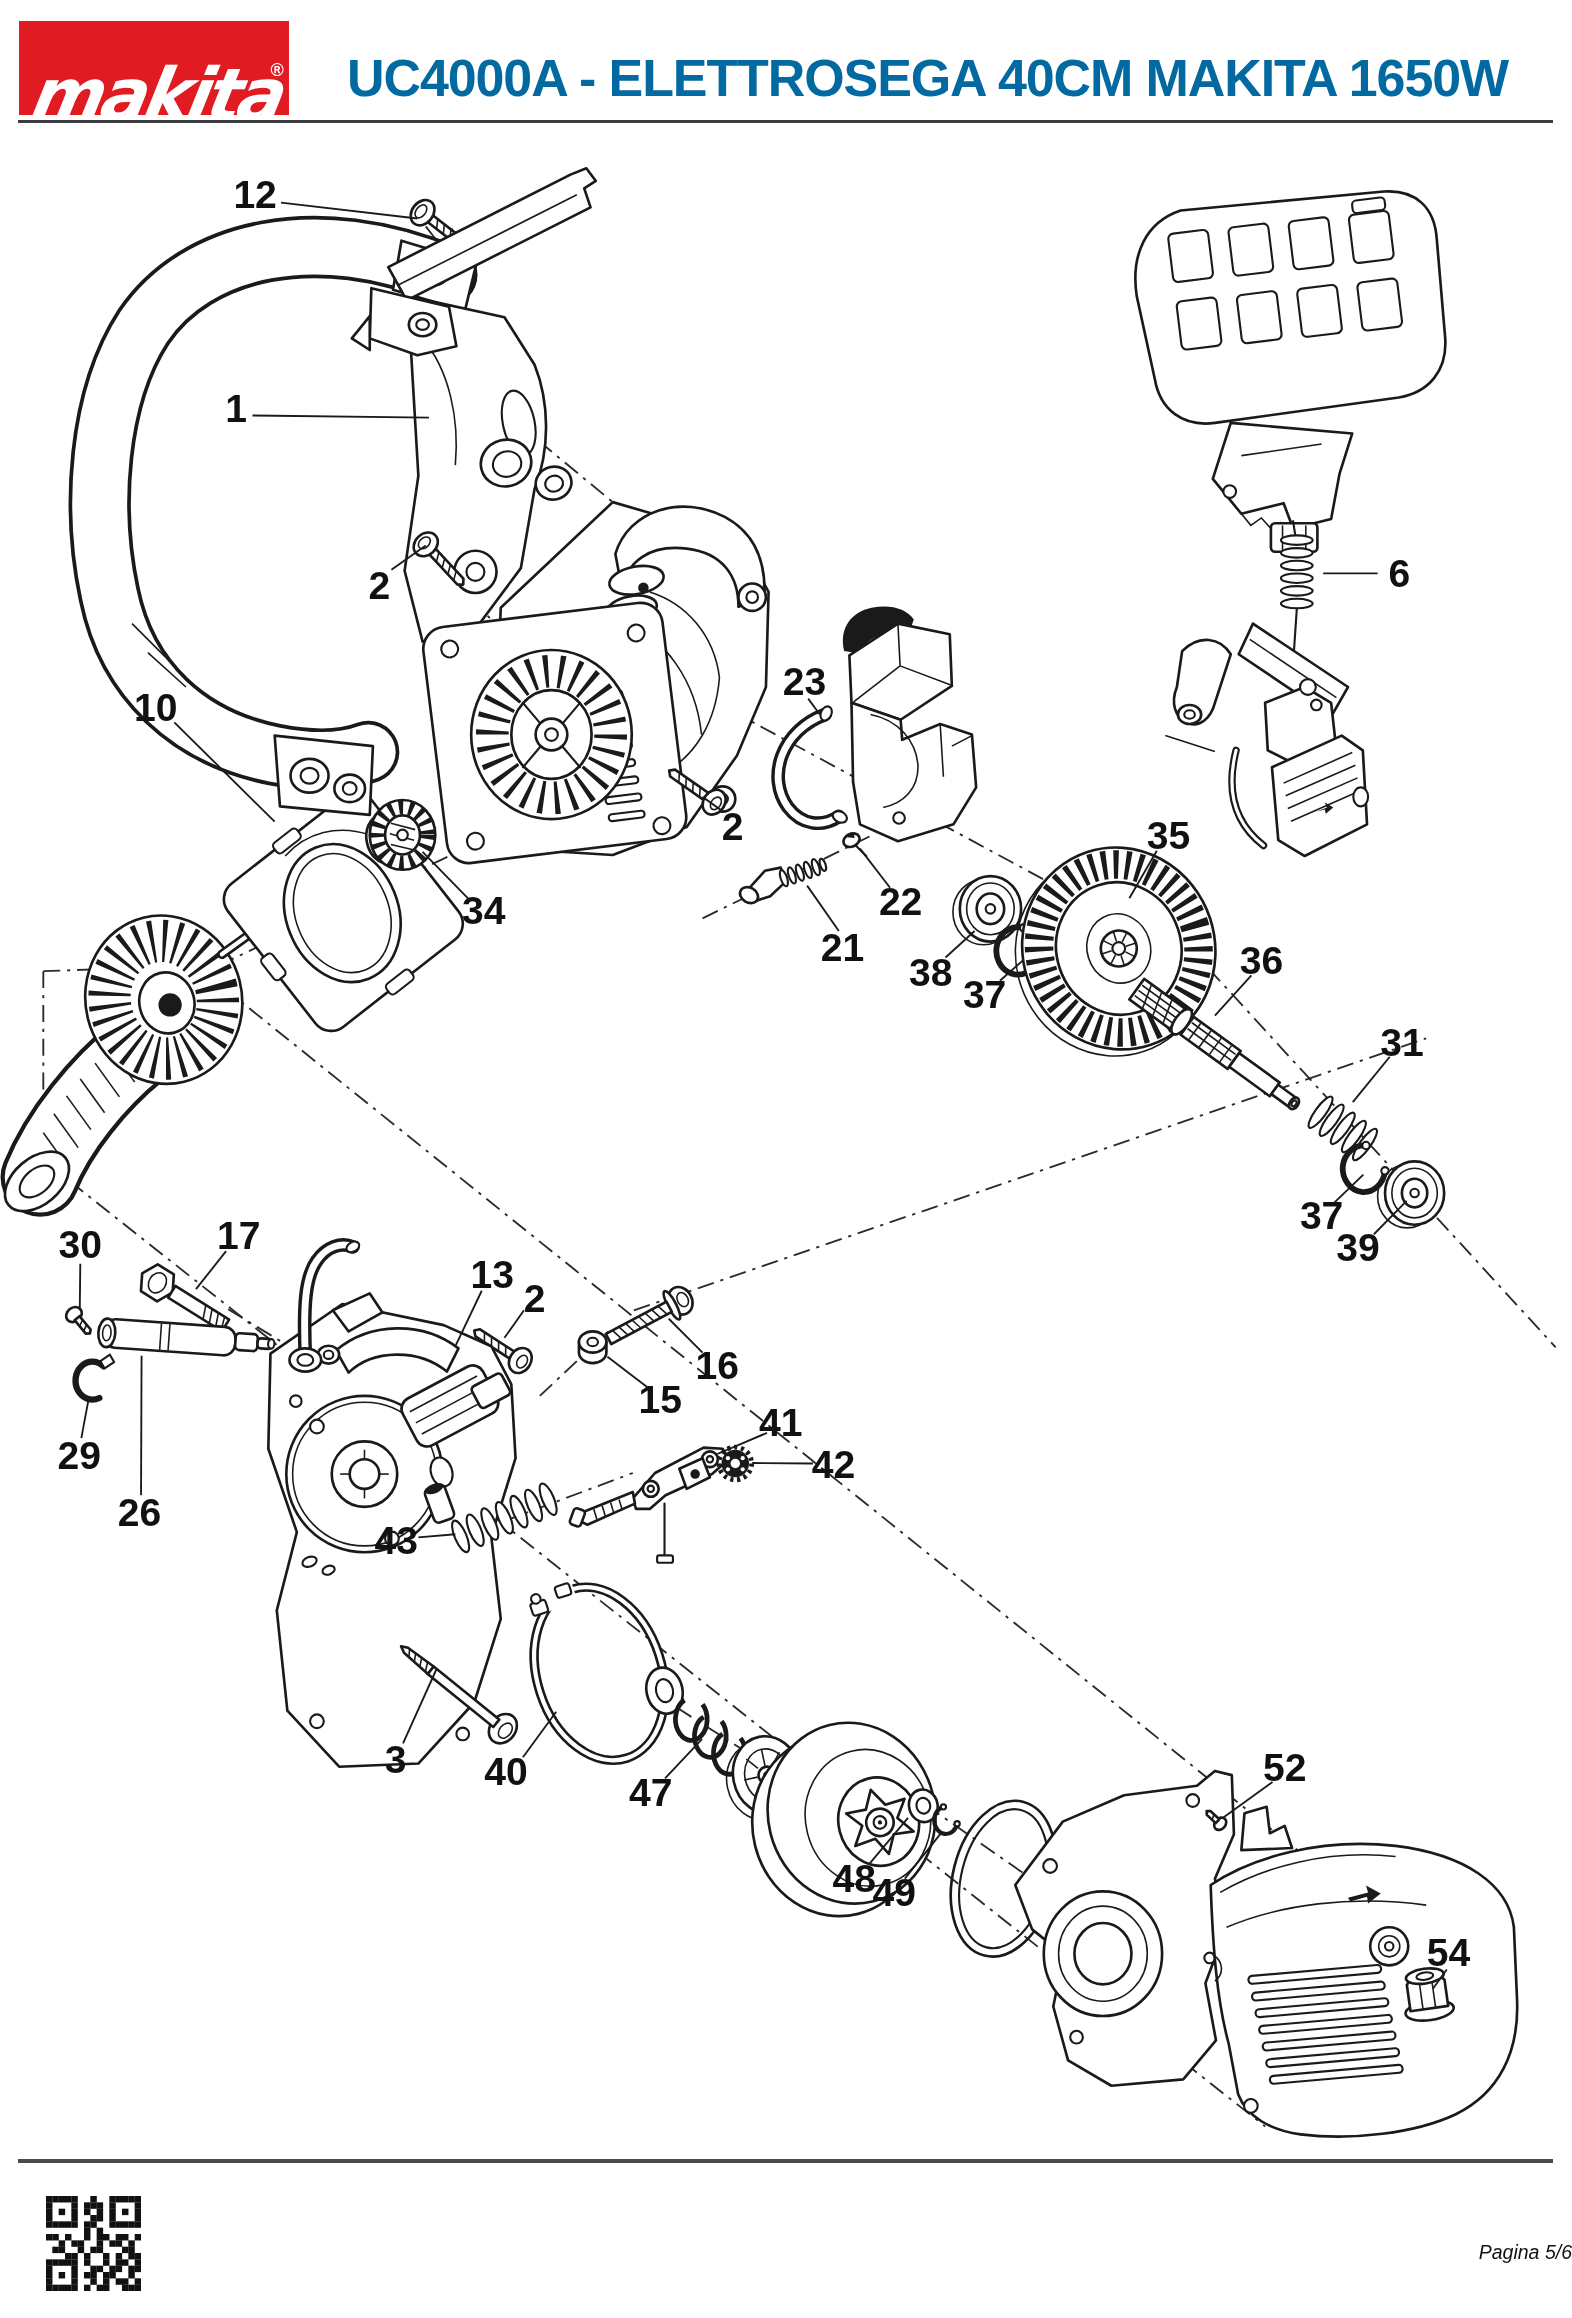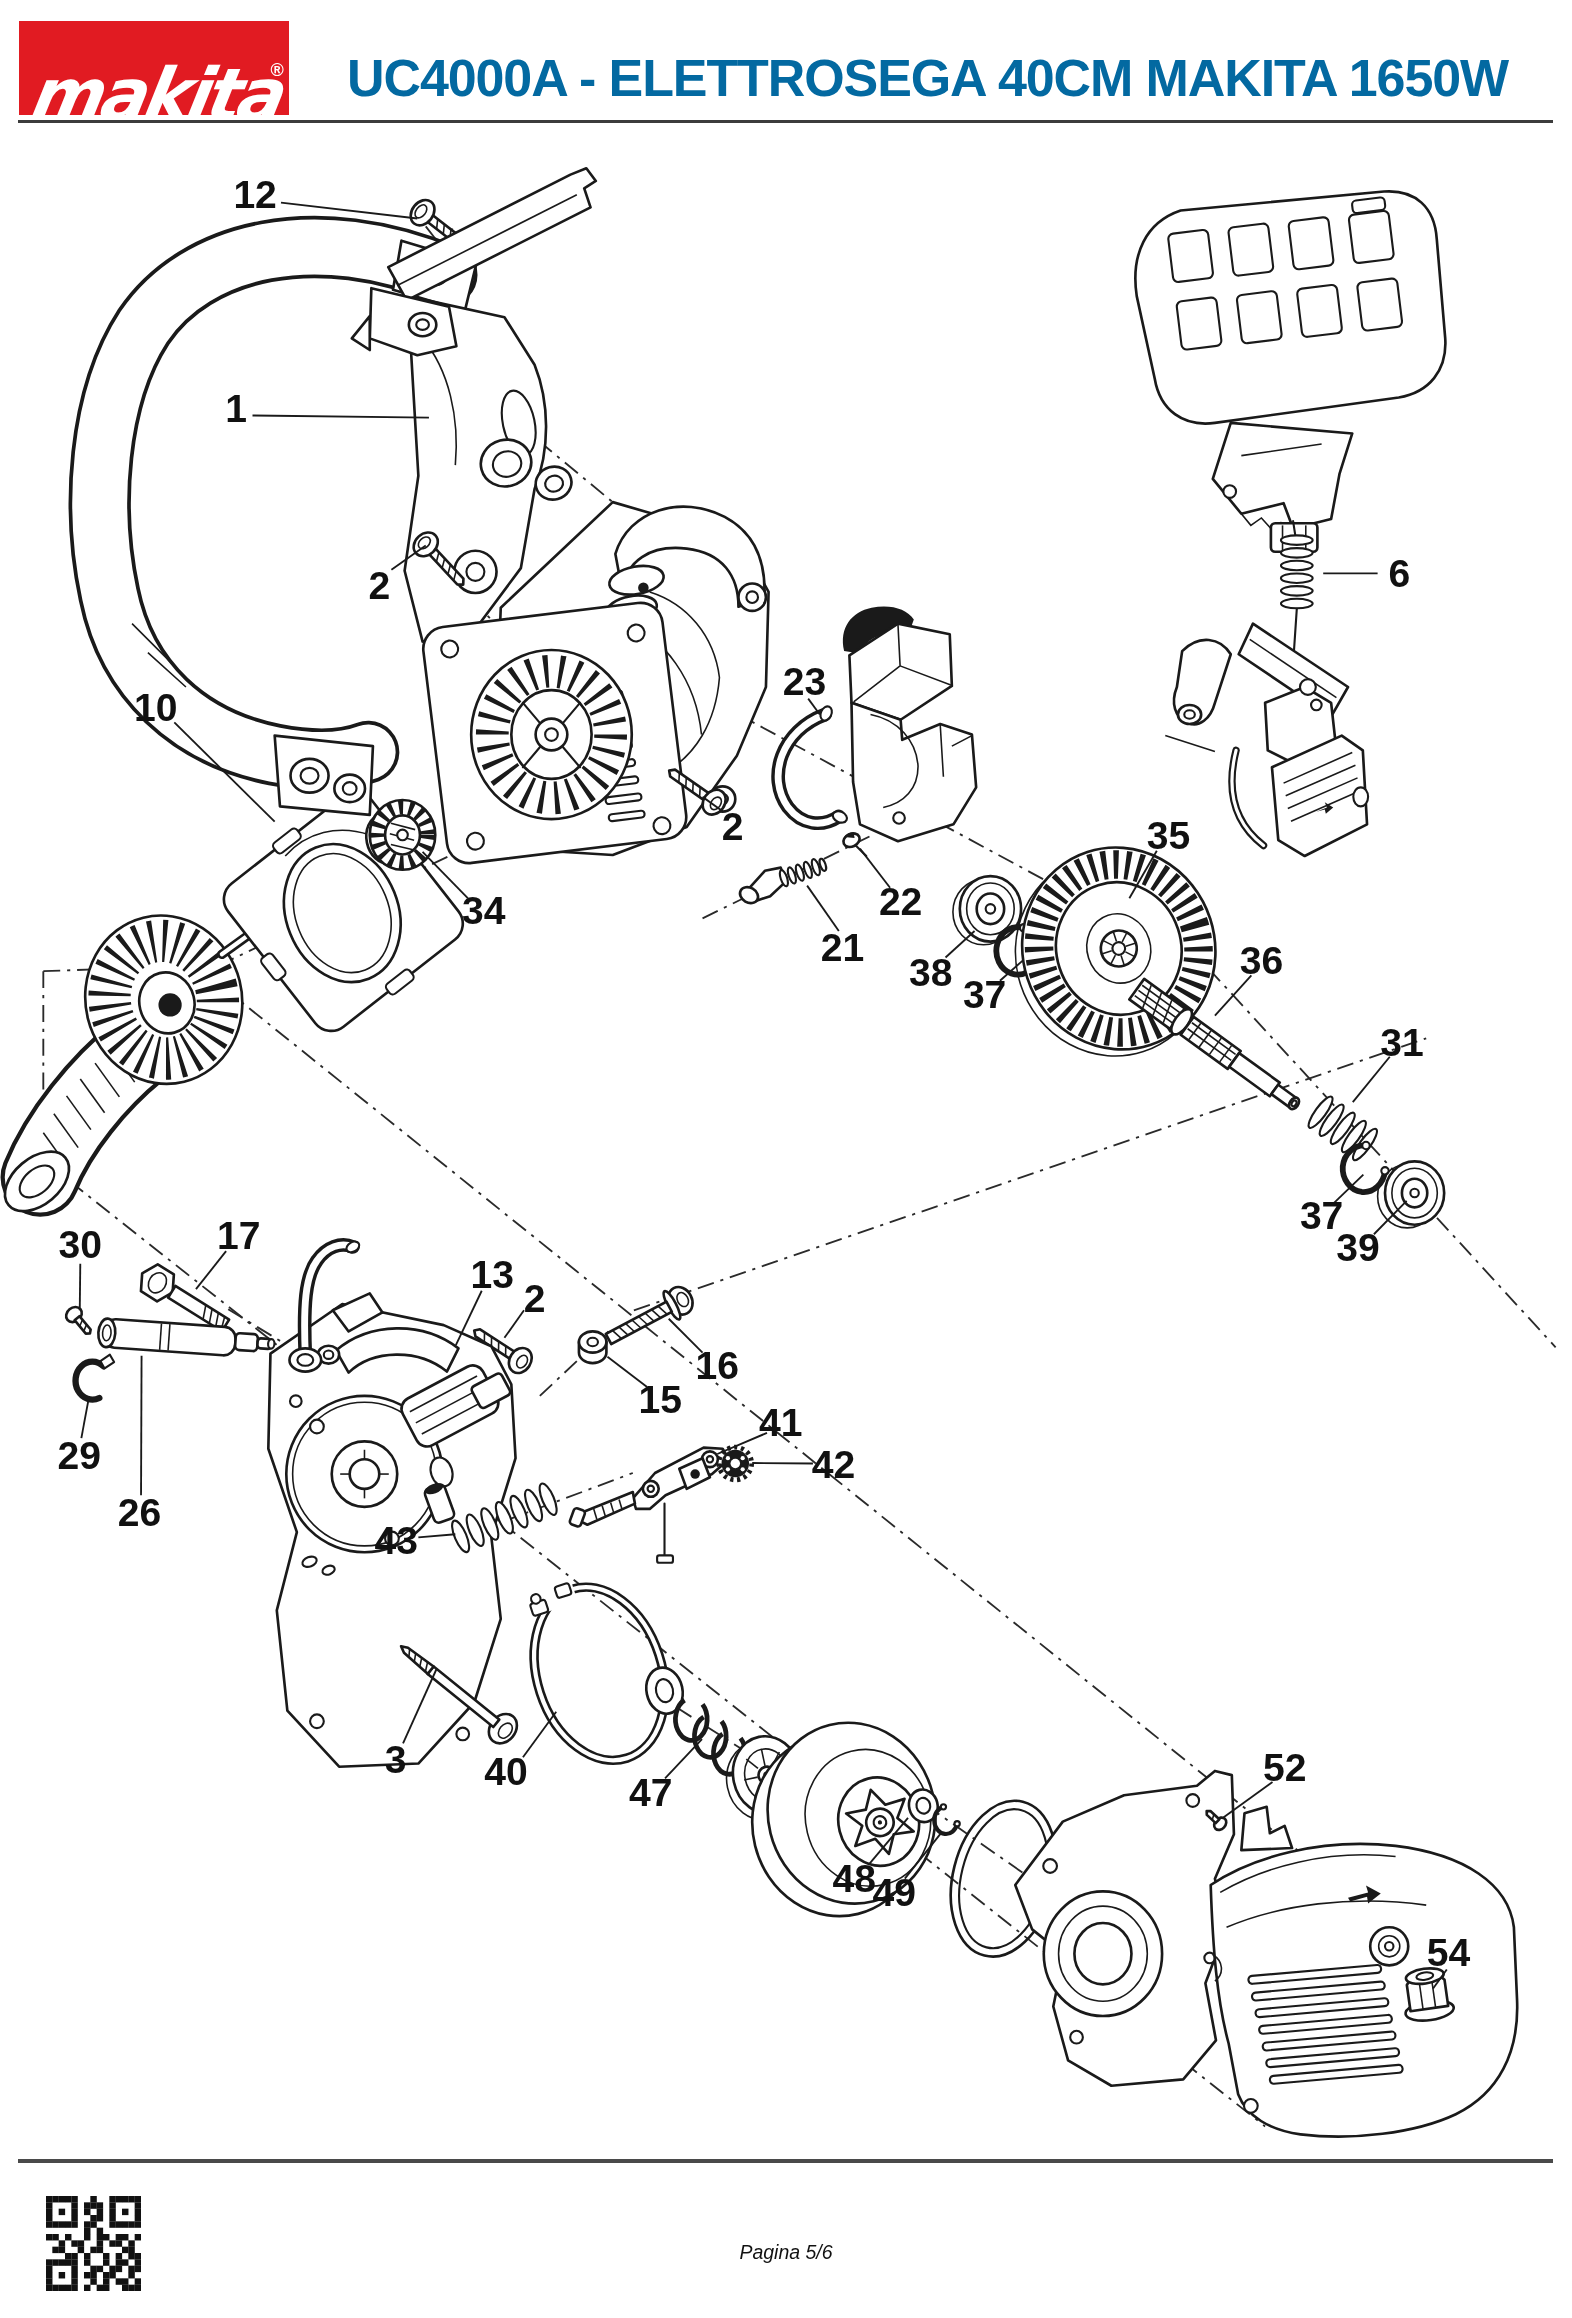--- a/index.html
+++ b/index.html
@@ -34,21 +34,21 @@
     position:absolute;left:347px;top:48px;
     font-size:52px;font-weight:bold;color:#0369a1;
     letter-spacing:-1.1px;white-space:nowrap;
   }
   .rule-top{position:absolute;left:18px;top:120px;width:1535px;height:3.2px;background:#3c3c3c;}
   .rule-bottom{position:absolute;left:18px;top:2159px;width:1535px;height:3.7px;background:#4a4a4a;}
   
   .qr-wrap{position:absolute;left:46px;top:2196px;width:95px;height:95px;}
   .page-num{
     position:absolute;left:0;top:2241px;width:100%;
-    text-align:center;font-style:italic;font-size:19.5px;color:#111;
+    text-align:right;font-style:italic;font-size:19.5px;color:#111;
   }
   
   svg.diagram{position:absolute;left:0;top:0;z-index:1;}
   .o{fill:#fff;stroke:#1a1a1a;stroke-width:5;stroke-linejoin:round;}
   .o4{fill:#fff;stroke:#1a1a1a;stroke-width:4;stroke-linejoin:round;}
   .l{fill:none;stroke:#1a1a1a;stroke-width:4;stroke-linecap:round;}
   .l3{fill:none;stroke:#1a1a1a;stroke-width:3;}
   .d{fill:#1a1a1a;stroke:none;}
   .tubeA{fill:none;stroke:#1a1a1a;stroke-linecap:round;}
   .tubeB{fill:none;stroke:#ffffff;stroke-linecap:round;}

